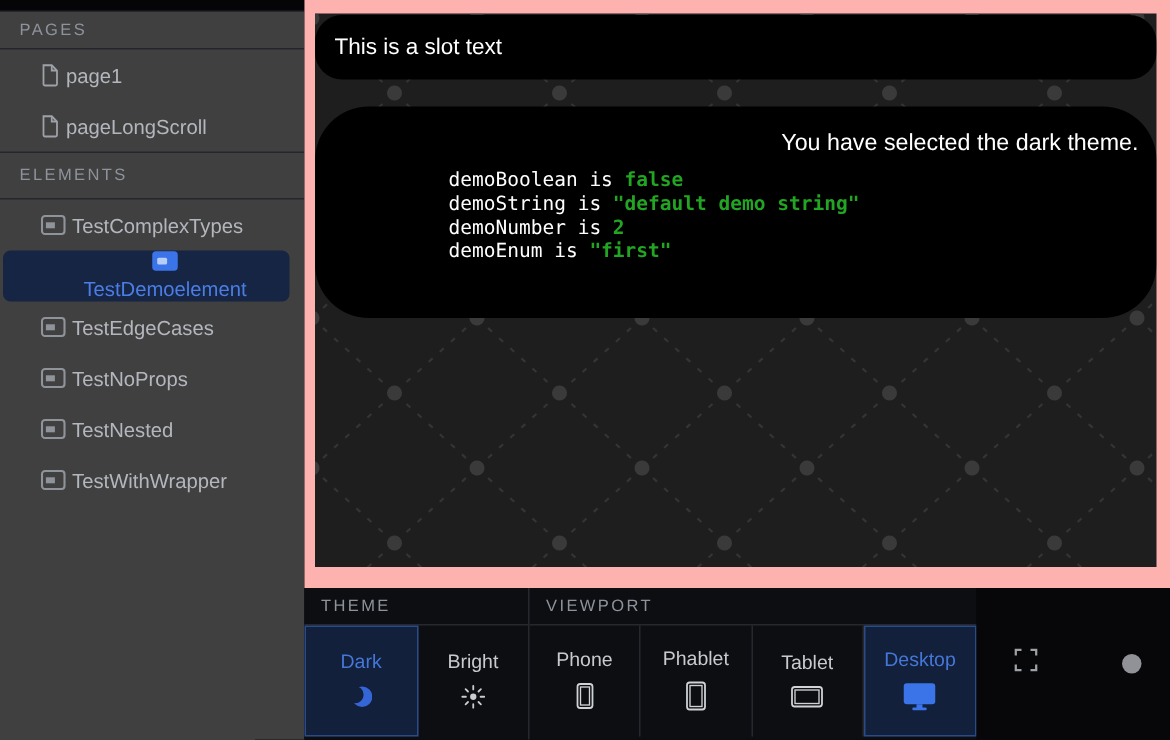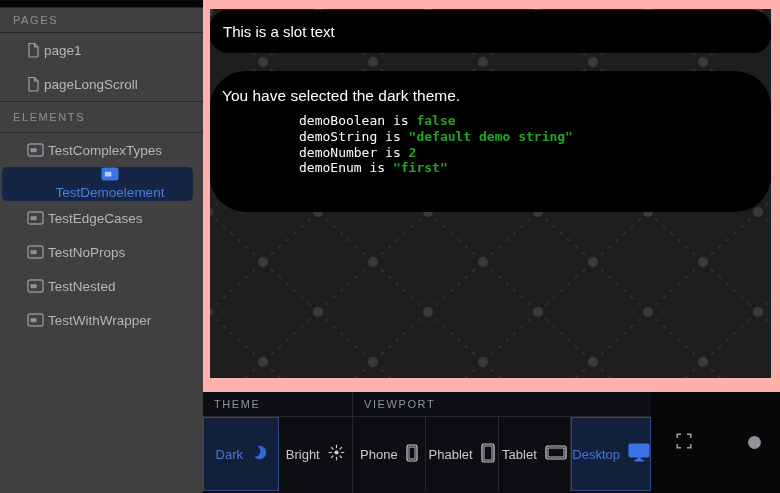--- a/index.html
+++ b/index.html
@@ -35,39 +35,39 @@
   .pattern-svg { position:absolute; left:0; top:0; }
   .slot-box {
     position:relative; z-index:1; margin-top:1px; height:43px; background:#000;
     border-radius:18px; display:flex; align-items:center; padding-left:13px;
     color:#fff; font-size:15px;
   }
   .demo-box {
     position:relative; z-index:1; margin-top:18px; background:#000;
     border-radius:36px; padding:15px 12px 36px; color:#fff;
   }
-  .demo-heading { margin:0; font-size:15.5px; font-weight:400; line-height:19px; }
+  .demo-heading { margin:0; font-size:15.5px; font-weight:400; line-height:19px;text-align:right; }
   .demo-pre {
     margin:8px 0 0 77px; font-family:"DejaVu Sans Mono", monospace;
     font-size:13px; line-height:15.8px; color:#fff; white-space:pre;
   }
   .code-value { color:#22a522; font-weight:bold; }
 
   
   .toolbar { position:absolute; left:203px; top:392px; width:577px; height:101px; background:#07070a; }
   .tb-group { position:absolute; top:0; bottom:0; background:#0d0e12; }
   .tb-group.theme { left:0; width:149px; }
   .tb-group.viewport { left:149px; width:299px; border-left:1px solid #26282e; }
   .tb-header {
     height:25px; border-bottom:1px solid #26282e; display:flex; align-items:center;
     padding-left:11px; color:#8e939b; font-size:11px; letter-spacing:1.6px; text-transform:uppercase;
   }
   .tb-buttons { display:flex; height:74px; }
   .tb-btn {
-    flex:1 1 0; display:flex; flex-direction:row; align-items:center; justify-content:center;
+    flex:1 1 0; display:flex; flex-direction:column; align-items:center; justify-content:center;
     gap:8px; color:#c7cace; font-size:13px; cursor:pointer; border-right:1px solid #26282e;
   }
   .tb-btn:last-child { border-right:none; }
   .tb-btn.selected {
     background:#12203c; border:1px solid #2b4b84; color:#4577d8;
   }
   .tb-right {
     position:absolute; left:448px; right:0; top:0; bottom:0; background:#07070a;
     display:flex; align-items:center; padding-left:25px; gap:56px;
   }

